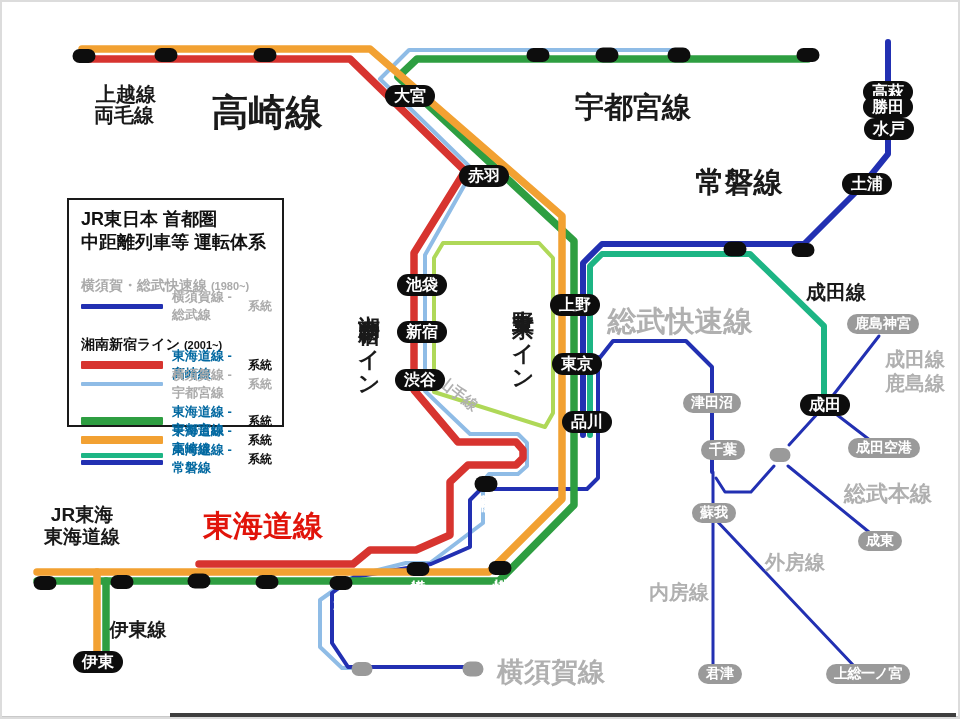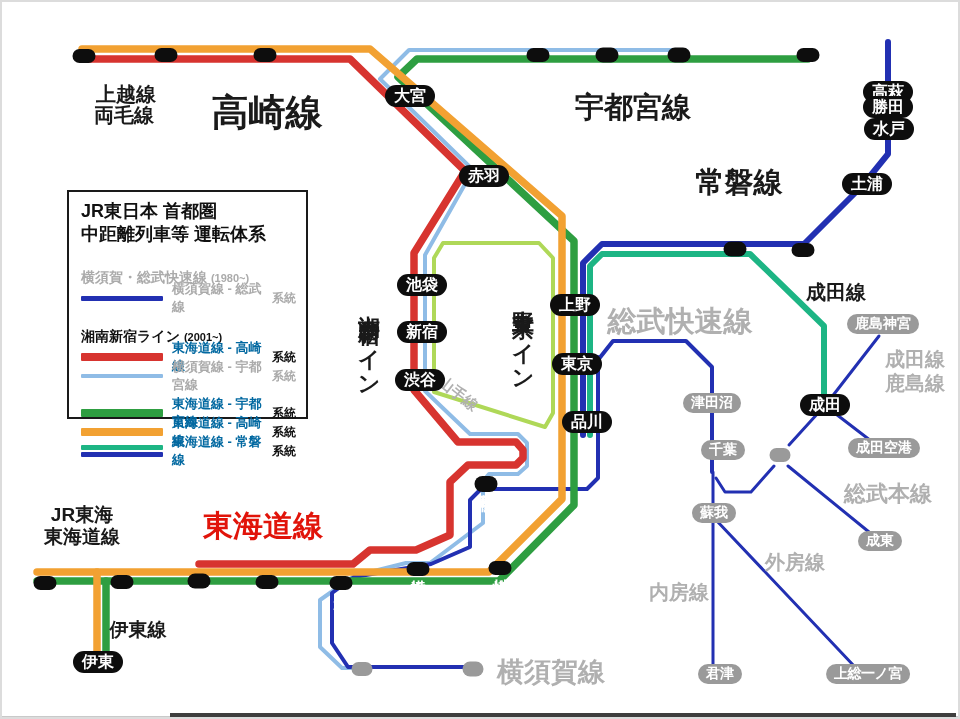--- a/index.html
+++ b/index.html
@@ -25,21 +25,21 @@
   .pill.gray.v{width:21px;font-size:14px;}
   .pill.xs{font-size:11px;letter-spacing:-0.5px;padding:0 6px;}
   
   .lbl{position:absolute;z-index:2;font-weight:700;white-space:nowrap;transform:translate(-50%,-50%);}
   .lbl.black{color:#1A1A1A;}
   .lbl.gray{color:#B0B0B0;}
   .lbl.red{color:#E1140A;}
   .lbl.vert{writing-mode:vertical-rl;text-orientation:upright;letter-spacing:2px;}
   
   .legend{
-    position:absolute;left:65px;top:188px;width:241px;height:229px;z-index:5;
+    position:absolute;left:65px;top:196px;width:217px;height:229px;z-index:5;
     background:#fff;border:2px solid #1A1A1A;box-sizing:border-box;padding:8px 10px 6px 12px;
   }
   .lg-title{font-size:18px;font-weight:700;color:#111;line-height:1.3;}
   .lg-group{margin-top:22px;}
   .lg-head{font-size:14px;font-weight:700;color:#111;}
   .lg-head .era{font-size:11px;font-weight:700;}
   .lg-row{display:flex;align-items:center;margin-top:4px;height:15px;}
   .sw{width:82px;display:flex;flex-direction:column;justify-content:center;gap:2px;margin-right:9px;flex:none;}
   .sw i{display:block;height:8px;border-radius:1px;}
   .sw i.thin{height:4px;}

